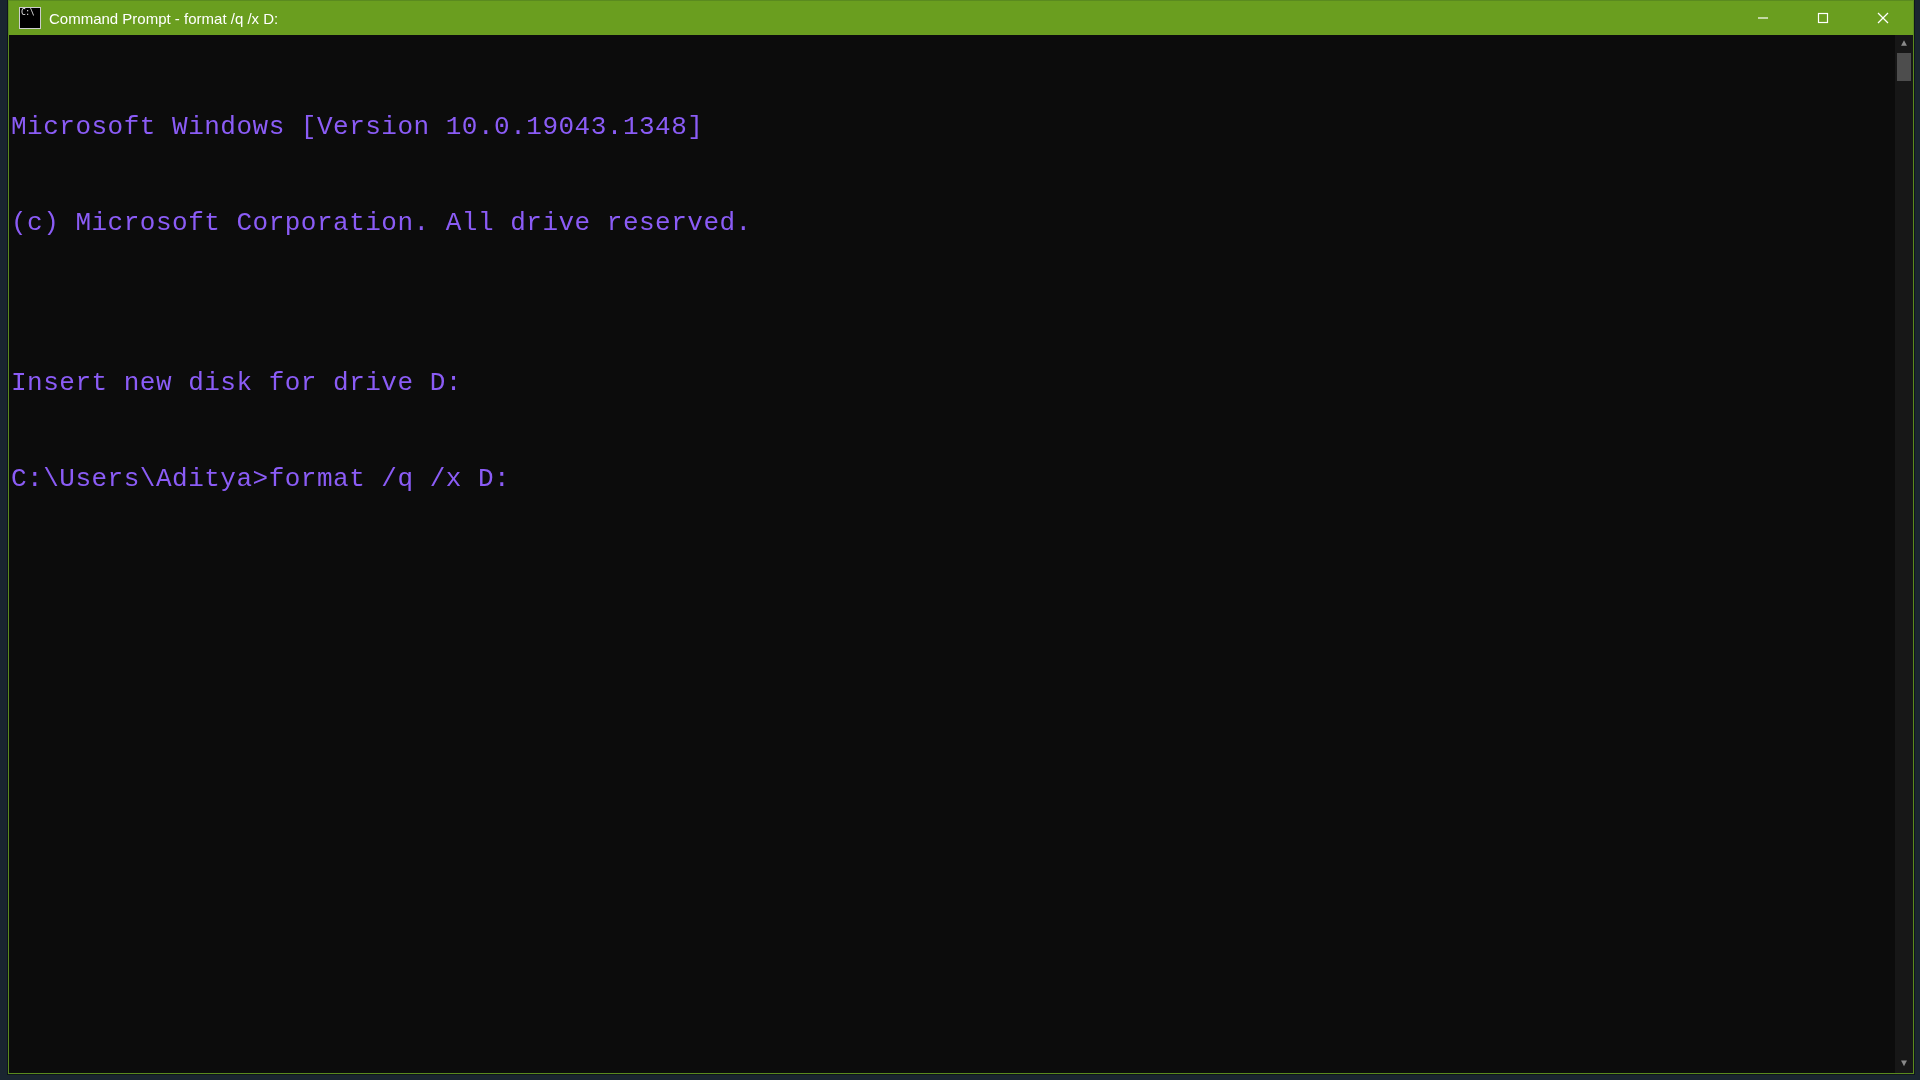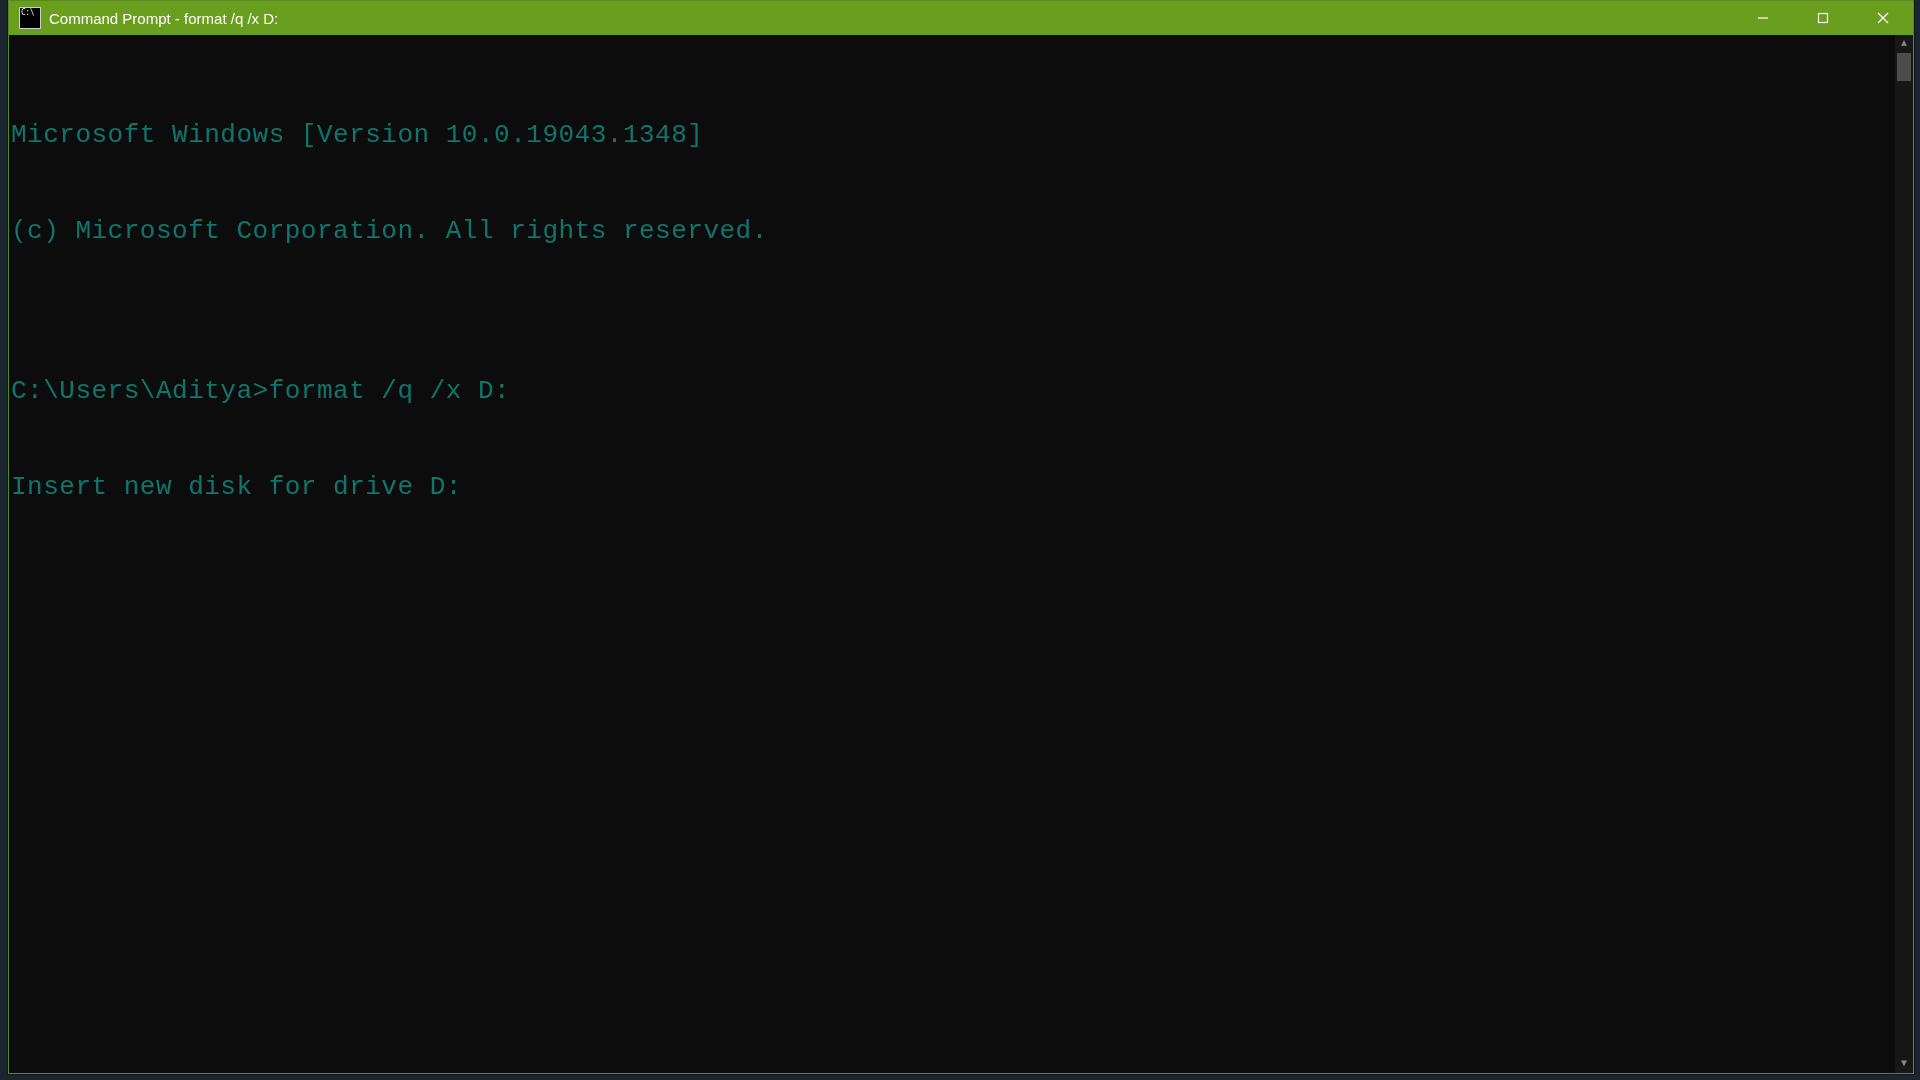--- a/index.html
+++ b/index.html
@@ -83,22 +83,22 @@
   }
 
   .terminal-wrap {
     position: relative;
     flex: 1 1 auto;
     background: #0c0c0c;
     display: flex;
   }
   .terminal {
     flex: 1 1 auto;
-    padding: 20px 0 0 2px;
-    color: #0f766e;
+    padding: 12px 0 0 2px;
+    color: #8b5cf6;
     font-size: 26px;
     line-height: 32px;
     white-space: pre;
     letter-spacing: 0.5px;
     overflow: hidden;
   }
   .term-line { display: block; }
 
   .scrollbar {
     width: 18px;
@@ -156,24 +156,24 @@
             <line x1="1" y1="1" x2="11" y2="11"></line>
             <line x1="11" y1="1" x2="1" y2="11"></line>
           </svg>
       </div>
     </div>
   </div>
 
   <div class="terminal-wrap">
     <div class="terminal">
       <span class="term-line">Microsoft Windows [Version 10.0.19043.1348]</span>
-      <span class="term-line">(c) Microsoft Corporation. All rights reserved.</span>
+      <span class="term-line">(c) Microsoft Corporation. All drive reserved.</span>
       <span class="term-line"></span>
+      <span class="term-line">Insert new disk for drive D:</span>
       <span class="term-line">C:\Users\Aditya&gt;format /q /x D:</span>
-      <span class="term-line">Insert new disk for drive D:</span>
     </div>
 
     <div class="scrollbar">
       <div class="scroll-arrow">▲</div>
       <div class="scroll-track">
         <div class="scroll-thumb"></div>
       </div>
       <div class="scroll-arrow">▼</div>
     </div>
   </div>

